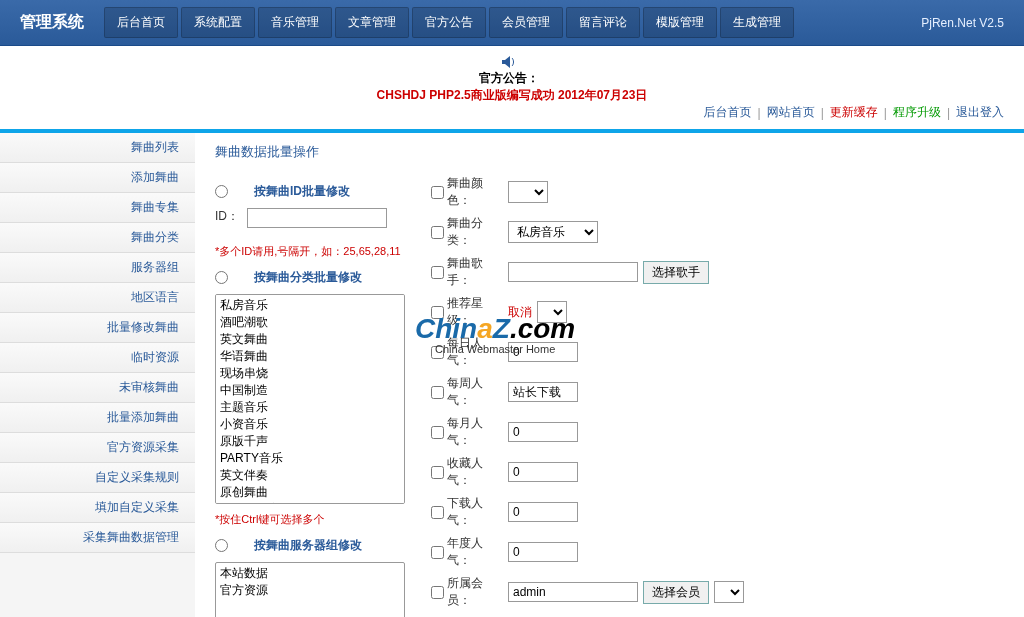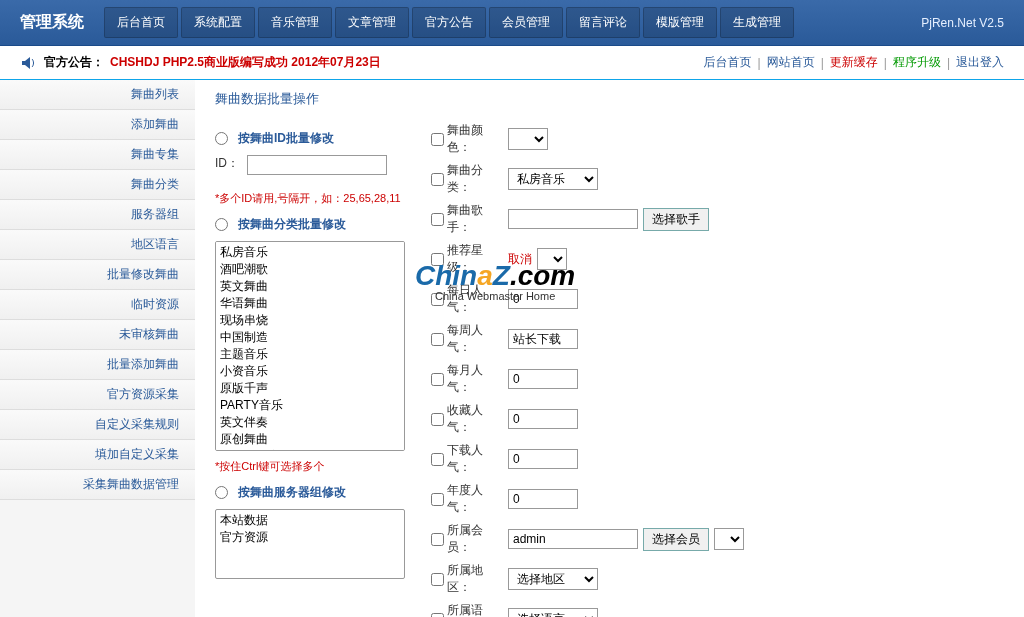--- a/index.html
+++ b/index.html
@@ -2,36 +2,36 @@
 <html><head>
 <meta charset="utf-8">
 <style>
 * { box-sizing: border-box; margin: 0; padding: 0; }
 body { font-family: "Microsoft YaHei", SimSun, Arial, sans-serif; font-size: 12px; background: #fff; color: #333; }
 .header { background: linear-gradient(#3a6aa9, #2a5a99); height: 46px; display: flex; align-items: center; padding: 0 10px; border-bottom: 1px solid #1a4a89; }
 .header-title { color: #fff; font-size: 16px; font-weight: bold; padding: 0 20px 0 10px; }
 .nav { display: flex; gap: 3px; flex: 1; }
 .nav-item { background: rgba(0,0,0,0.15); color: #fff; padding: 6px 12px; cursor: pointer; border: 1px solid rgba(0,0,0,0.2); border-radius: 2px; }
 .header-right { color: #e5efff; font-size: 12px; padding-right: 10px; }
-.announce-bar { display: flex; align-items: center; padding: 8px 20px; border-bottom: 1px solid #0ea5e9; background: #fff; }
+.announce-bar { display: flex; align-items: center; padding: 8px 20px; border-bottom: 4px solid #0ea5e9; background: #fff; flex-direction: column; }
 .announce-icon { width: 16px; height: 16px; margin-right: 8px; color: #2a5a99; }
 .announce-label { color: #000; font-weight: bold; margin-right: 6px; }
 .announce-text { color: #c00; font-weight: bold; }
 .announce-links { margin-left: auto; display: flex; gap: 6px; align-items: center; }
 .announce-links a { color: #2a5a99; text-decoration: none; cursor: pointer; }
 .announce-links .sep { color: #999; }
 .link-red { color: #c00 !important; }
 .link-green { color: #090 !important; }
 .main { display: flex; }
 .sidebar { width: 195px; background: #f5f5f5; }
 .sidebar-item { padding: 6px 16px 6px 0; text-align: right; color: #2a5a99; border-bottom: 1px solid #ddd; cursor: pointer; background: linear-gradient(#fafafa,#f0f0f0); }
 .content { flex: 1; padding: 10px 20px 20px 20px; position: relative; }
 .page-title { color: #2a5a99; font-weight: normal; margin-bottom: 14px; font-size: 13px; }
 .form-row { display: flex; align-items: flex-start; gap: 8px; margin-bottom: 6px; min-height: 28px; }
-.section-radio { display: flex; align-items: center; gap: 6px; margin: 8px 0 8px 0; font-weight: bold; color: #2a5a99; }
+.section-radio { display: flex; align-items: center; gap: 22px; margin: 8px 0 8px 0; font-weight: bold; color: #2a5a99; }
 .section-radio input { margin-right: 4px; }
 .left-col { width: 200px; }
 .hint-red { color: #c00; margin: 8px 0 10px 0; font-size: 11px; }
 input[type=text], select { font-size: 12px; padding: 2px 4px; border: 1px solid #999; background: #fff; }
 select[multiple] { width: 190px; height: 210px; }
 .two-col { display: flex; gap: 16px; align-items: flex-start; }
 .right-fields { flex: 1; }
 .field-row { display: flex; align-items: center; gap: 5px; margin-bottom: 6px; min-height: 26px; }
 .field-row label { width: 56px; text-align: left; }
 .field-row input[type=checkbox] { margin-right: -2px; }

